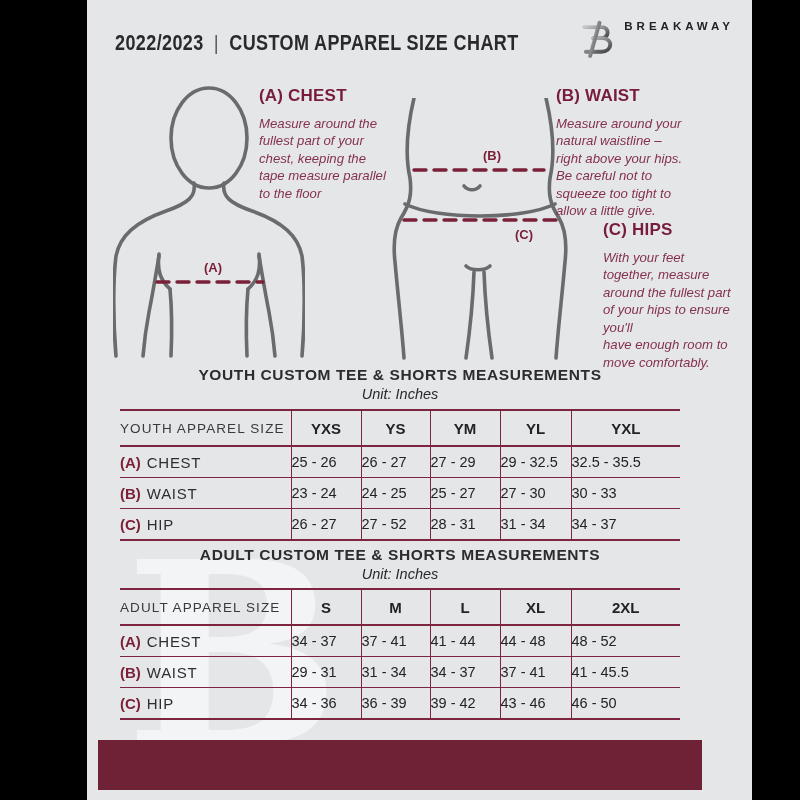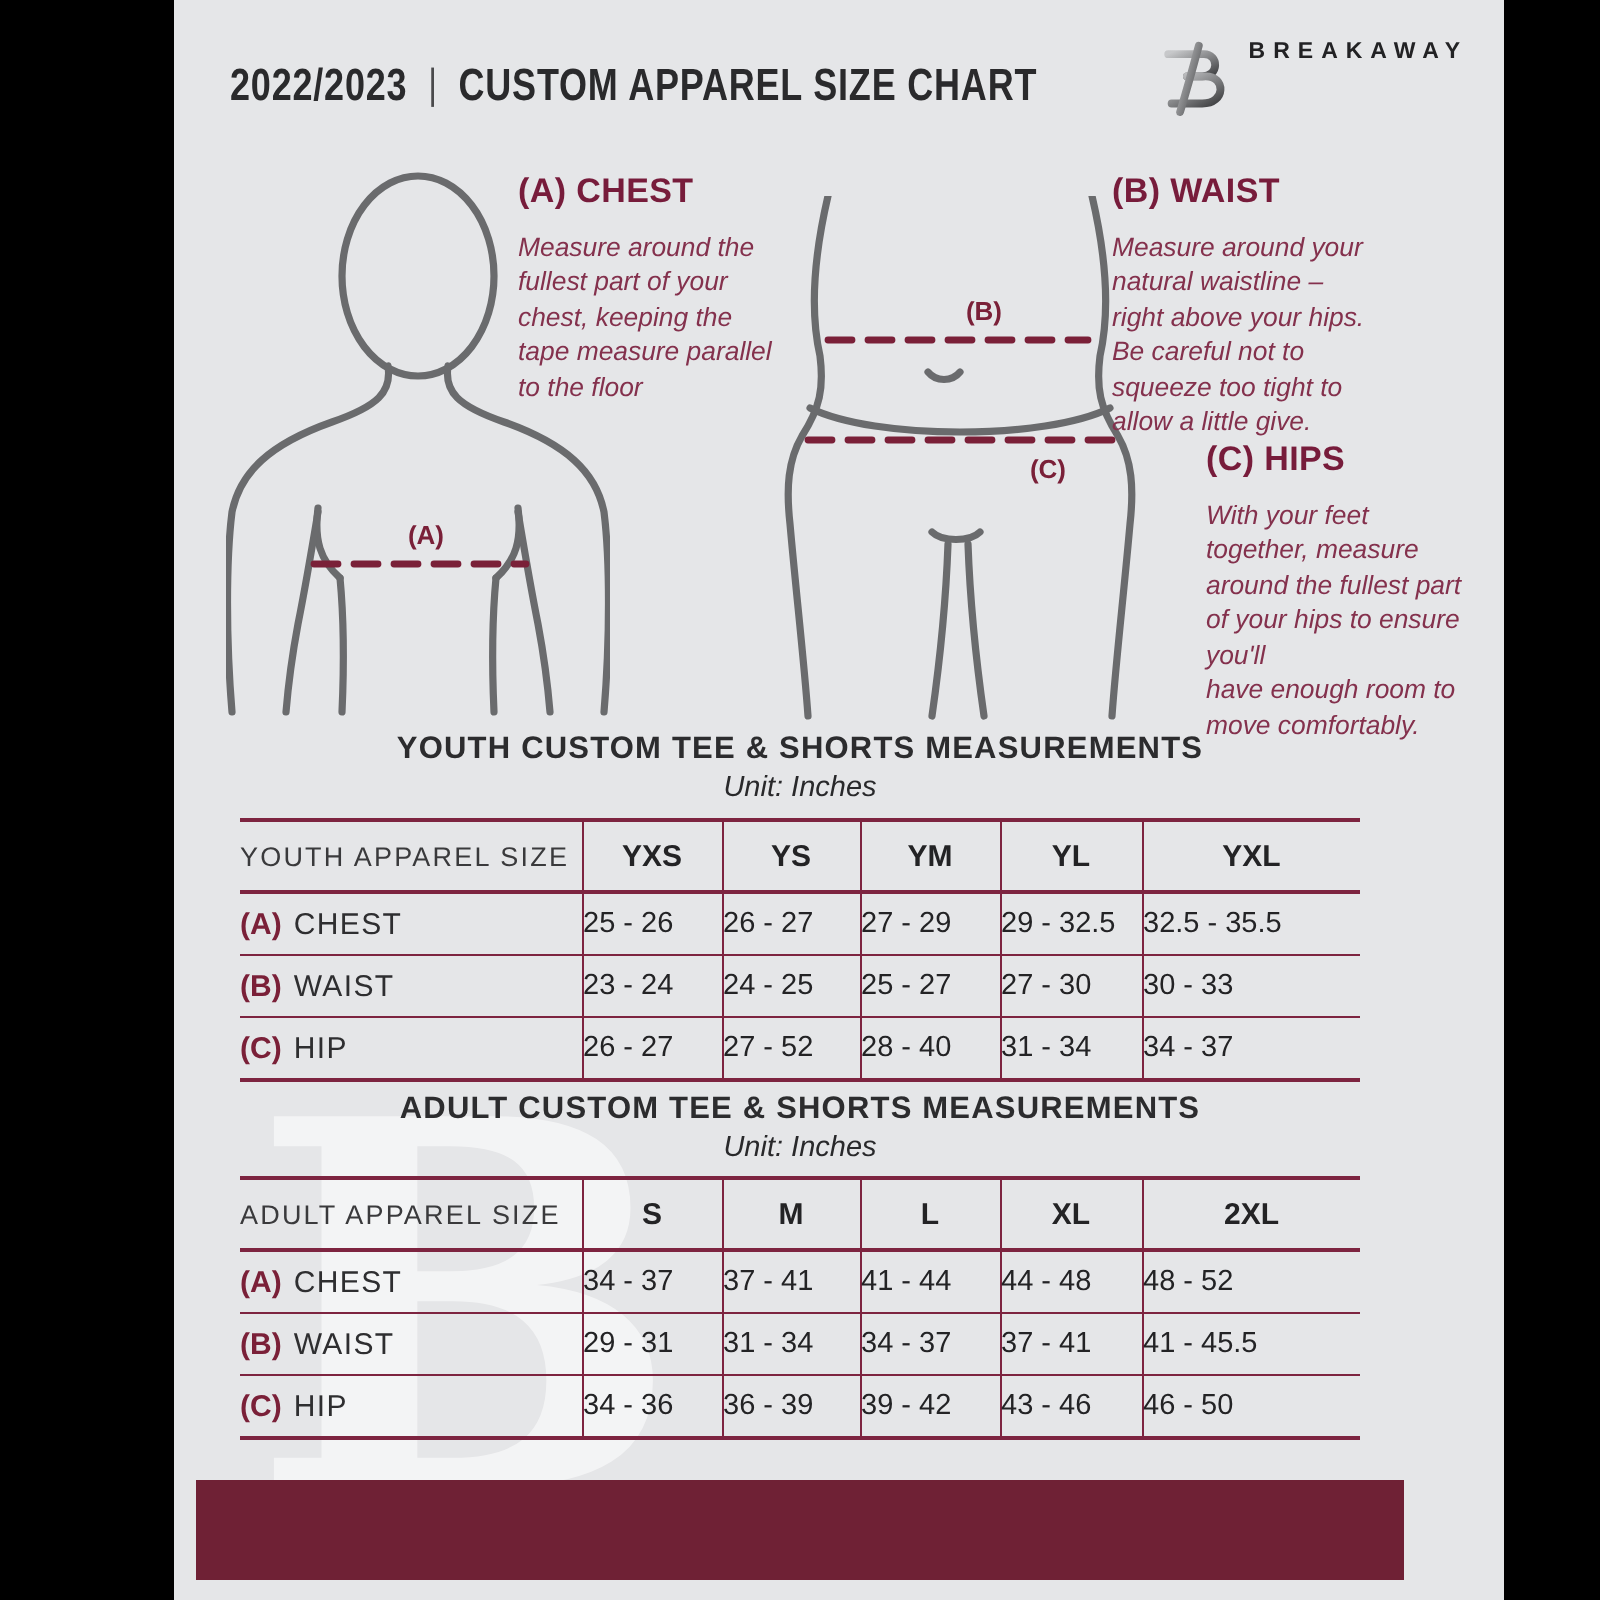--- a/index.html
+++ b/index.html
@@ -203,21 +203,21 @@
           <td class="val-cell vline">25 - 27</td>
           <td class="val-cell vline">27 - 30</td>
           <td class="val-cell vline">30 - 33</td>
         </tr>
         <tr>
           <td class="label-cell">
             <span class="prefix">(C)</span><span>HIP</span>
           </td>
           <td class="val-cell vline">26 - 27</td>
           <td class="val-cell vline">27 - 52</td>
-          <td class="val-cell vline">28 - 40</td>
+          <td class="val-cell vline">28 - 31</td>
           <td class="val-cell vline">31 - 34</td>
           <td class="val-cell vline">34 - 37</td>
         </tr>
       </tbody>
     </table>
 
     <div class="sec-title" style="top:546px">ADULT CUSTOM TEE &amp; SHORTS MEASUREMENTS</div>
     <div class="sec-unit" style="top:566px">Unit: Inches</div>
 
     <table class="size-table" style="top:588px">

